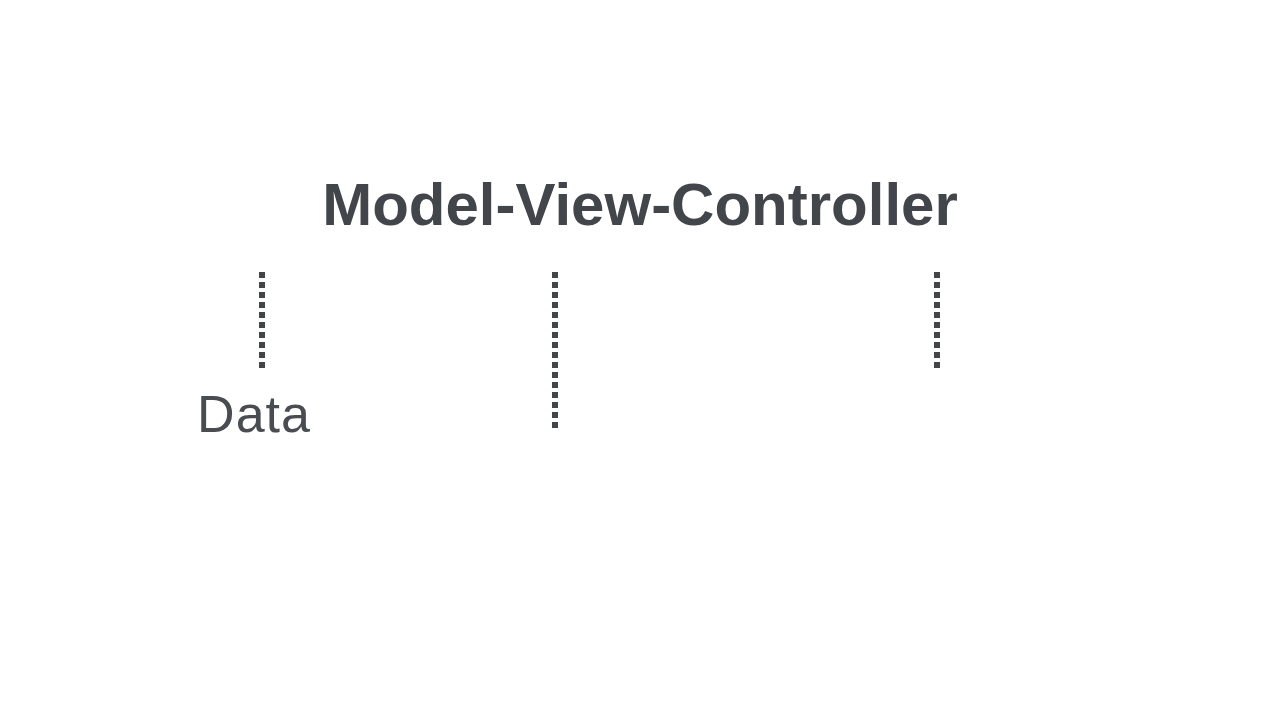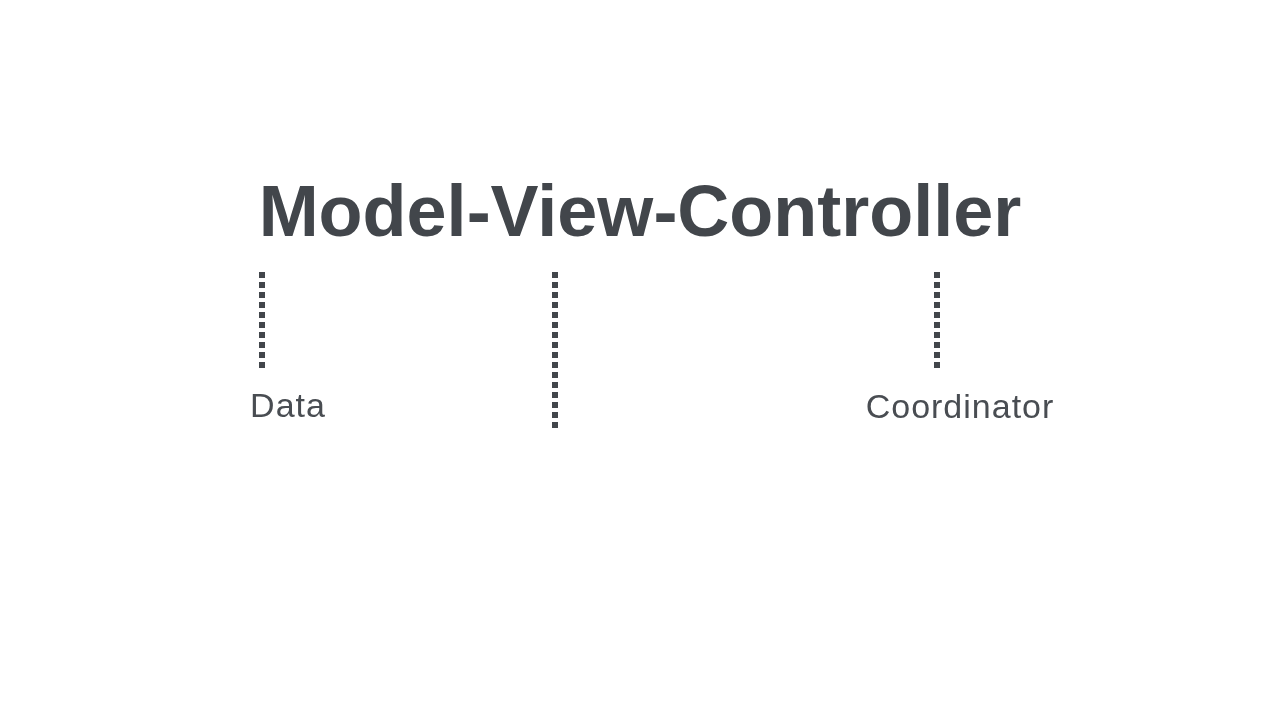--- a/index.html
+++ b/index.html
@@ -16,48 +16,47 @@
     font-family: "Liberation Sans", sans-serif;
     color: #42464b;
   }
   .title {
     position: absolute;
     left: 0;
     right: 0;
     top: 175px;
     margin: 0;
     text-align: center;
-    font-size: 72px;
+    font-size: 60px;
     line-height: 1;
     font-weight: 700;
     letter-spacing: 0px;
     color: #42464b;
   }
   .connector {
     position: absolute;
     width: 6px;
     background-image: repeating-linear-gradient(
       to bottom,
       #42464b 0px, #42464b 6px,
       transparent 6px, transparent 10px
     );
   }
   .connector.model      { left: 259px; top: 272px; height: 100px; }
   .connector.view       { left: 552px; top: 272px; height: 156px; }
   .connector.controller { left: 934px; top: 272px; height: 100px; }
   .label {
     position: absolute;
     transform: translateX(-50%);
-    font-size: 34px;
+    font-size: 52px;
     line-height: 1;
     font-weight: 400;
     letter-spacing: 1px;
     white-space: nowrap;
     color: #494d52;
-    margin-left: 34px;
   }
   .label.data        { left: 254px; top: 388px; }
   .label.ui          { left: 542px; top: 444px; }
   .label.coordinator { left: 926px; top: 389px; }
 </style>
 </head>
 <body>
 
 <div class="stage">
 
@@ -65,15 +64,14 @@
 
   <div class="connector model"></div>
 
   <div class="connector view"></div>
 
   <div class="connector controller"></div>
 
   <div class="label data">Data</div>
 
 
-  <div class="label coordinator">Coordinator</div>
 
 </div>
 
 </body></html>

